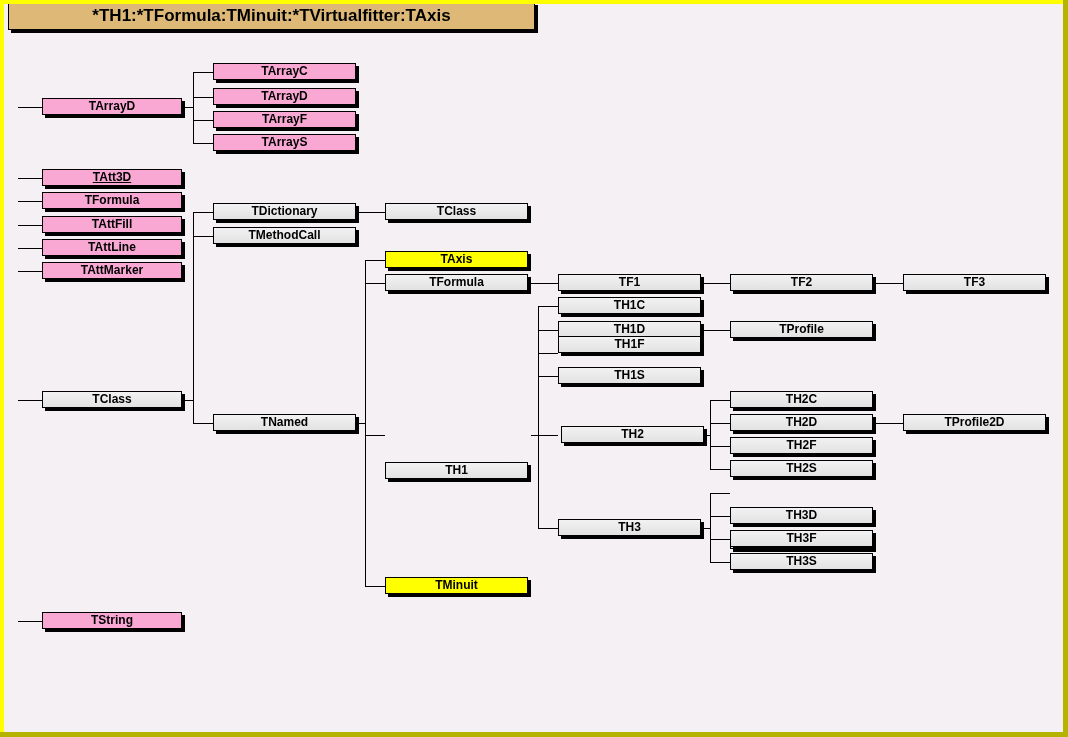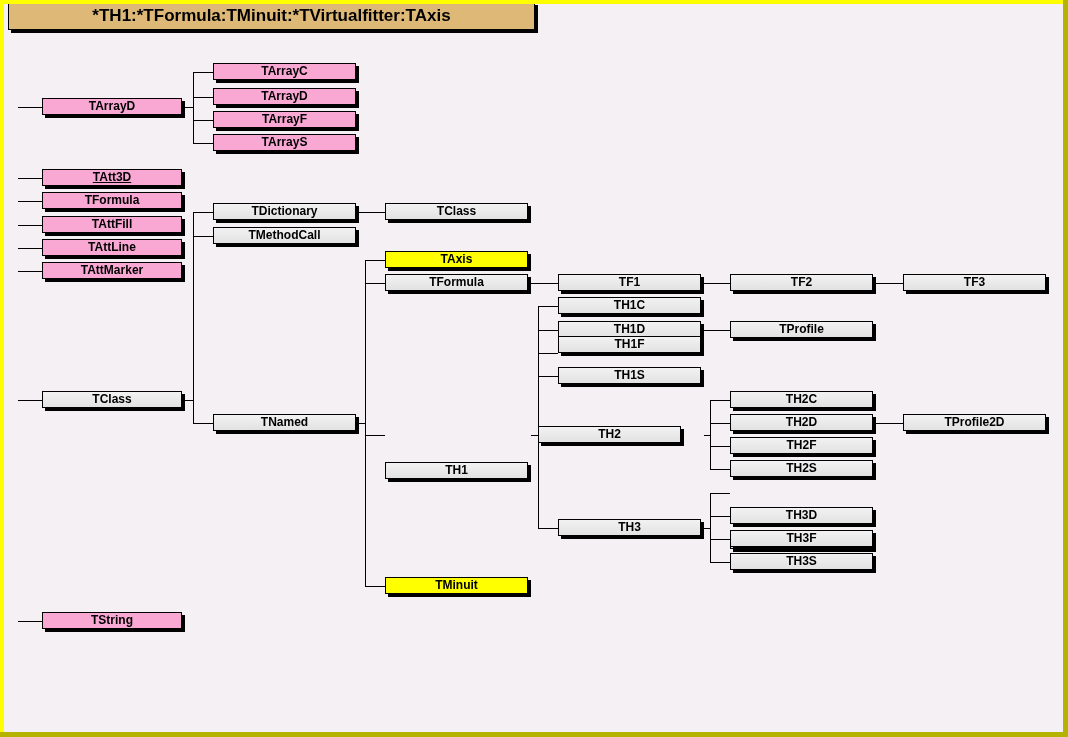--- a/index.html
+++ b/index.html
@@ -156,21 +156,21 @@
         <div class="node grey" style="left: 381px; top: 422px; width: 143px; height: 17px; margin-top: 36px;"><span>TH1</span></div>
         <div class="node yellow" style="left: 381px; top: 573px; width: 143px; height: 17px;"><span>TMinuit</span></div>
         <div class="node grey" style="left: 554px; top: 270px; width: 143px; height: 17px;"><span>TF1</span></div>
         <div class="node grey" style="left: 726px; top: 270px; width: 143px; height: 17px;"><span>TF2</span></div>
         <div class="node grey" style="left: 899px; top: 270px; width: 143px; height: 17px;"><span>TF3</span></div>
         <div class="node grey" style="left: 554px; top: 293px; width: 143px; height: 17px;"><span>TH1C</span></div>
         <div class="node grey" style="left: 554px; top: 317px; width: 143px; height: 17px;"><span>TH1D</span></div>
         <div class="node grey" style="left: 554px; top: 332px; width: 143px; height: 17px;"><span>TH1F</span></div>
         <div class="node grey" style="left: 554px; top: 363px; width: 143px; height: 17px;"><span>TH1S</span></div>
         <div class="node grey" style="left: 726px; top: 317px; width: 143px; height: 17px;"><span>TProfile</span></div>
-        <div class="node grey" style="left: 534px; top: 422px; width: 143px; height: 17px;"><span>TH2</span></div>
+        <div class="node grey" style="left: 557px; top: 422px; width: 143px; height: 17px;"><span>TH2</span></div>
         <div class="node grey" style="left: 726px; top: 387px; width: 143px; height: 17px;"><span>TH2C</span></div>
         <div class="node grey" style="left: 726px; top: 410px; width: 143px; height: 17px;"><span>TH2D</span></div>
         <div class="node grey" style="left: 726px; top: 433px; width: 143px; height: 17px;"><span>TH2F</span></div>
         <div class="node grey" style="left: 726px; top: 456px; width: 143px; height: 17px;"><span>TH2S</span></div>
         <div class="node grey" style="left: 899px; top: 410px; width: 143px; height: 17px;"><span>TProfile2D</span></div>
         <div class="node grey" style="left: 554px; top: 515px; width: 143px; height: 17px;"><span>TH3</span></div>
         <div class="node grey" style="left: 726px; top: 480px; width: 143px; height: 17px; margin-top: 48px;"><span>TH3C</span></div>
         <div class="node grey" style="left: 726px; top: 503px; width: 143px; height: 17px;"><span>TH3D</span></div>
         <div class="node grey" style="left: 726px; top: 526px; width: 143px; height: 17px;"><span>TH3F</span></div>
         <div class="node grey" style="left: 726px; top: 549px; width: 143px; height: 17px;"><span>TH3S</span></div>

